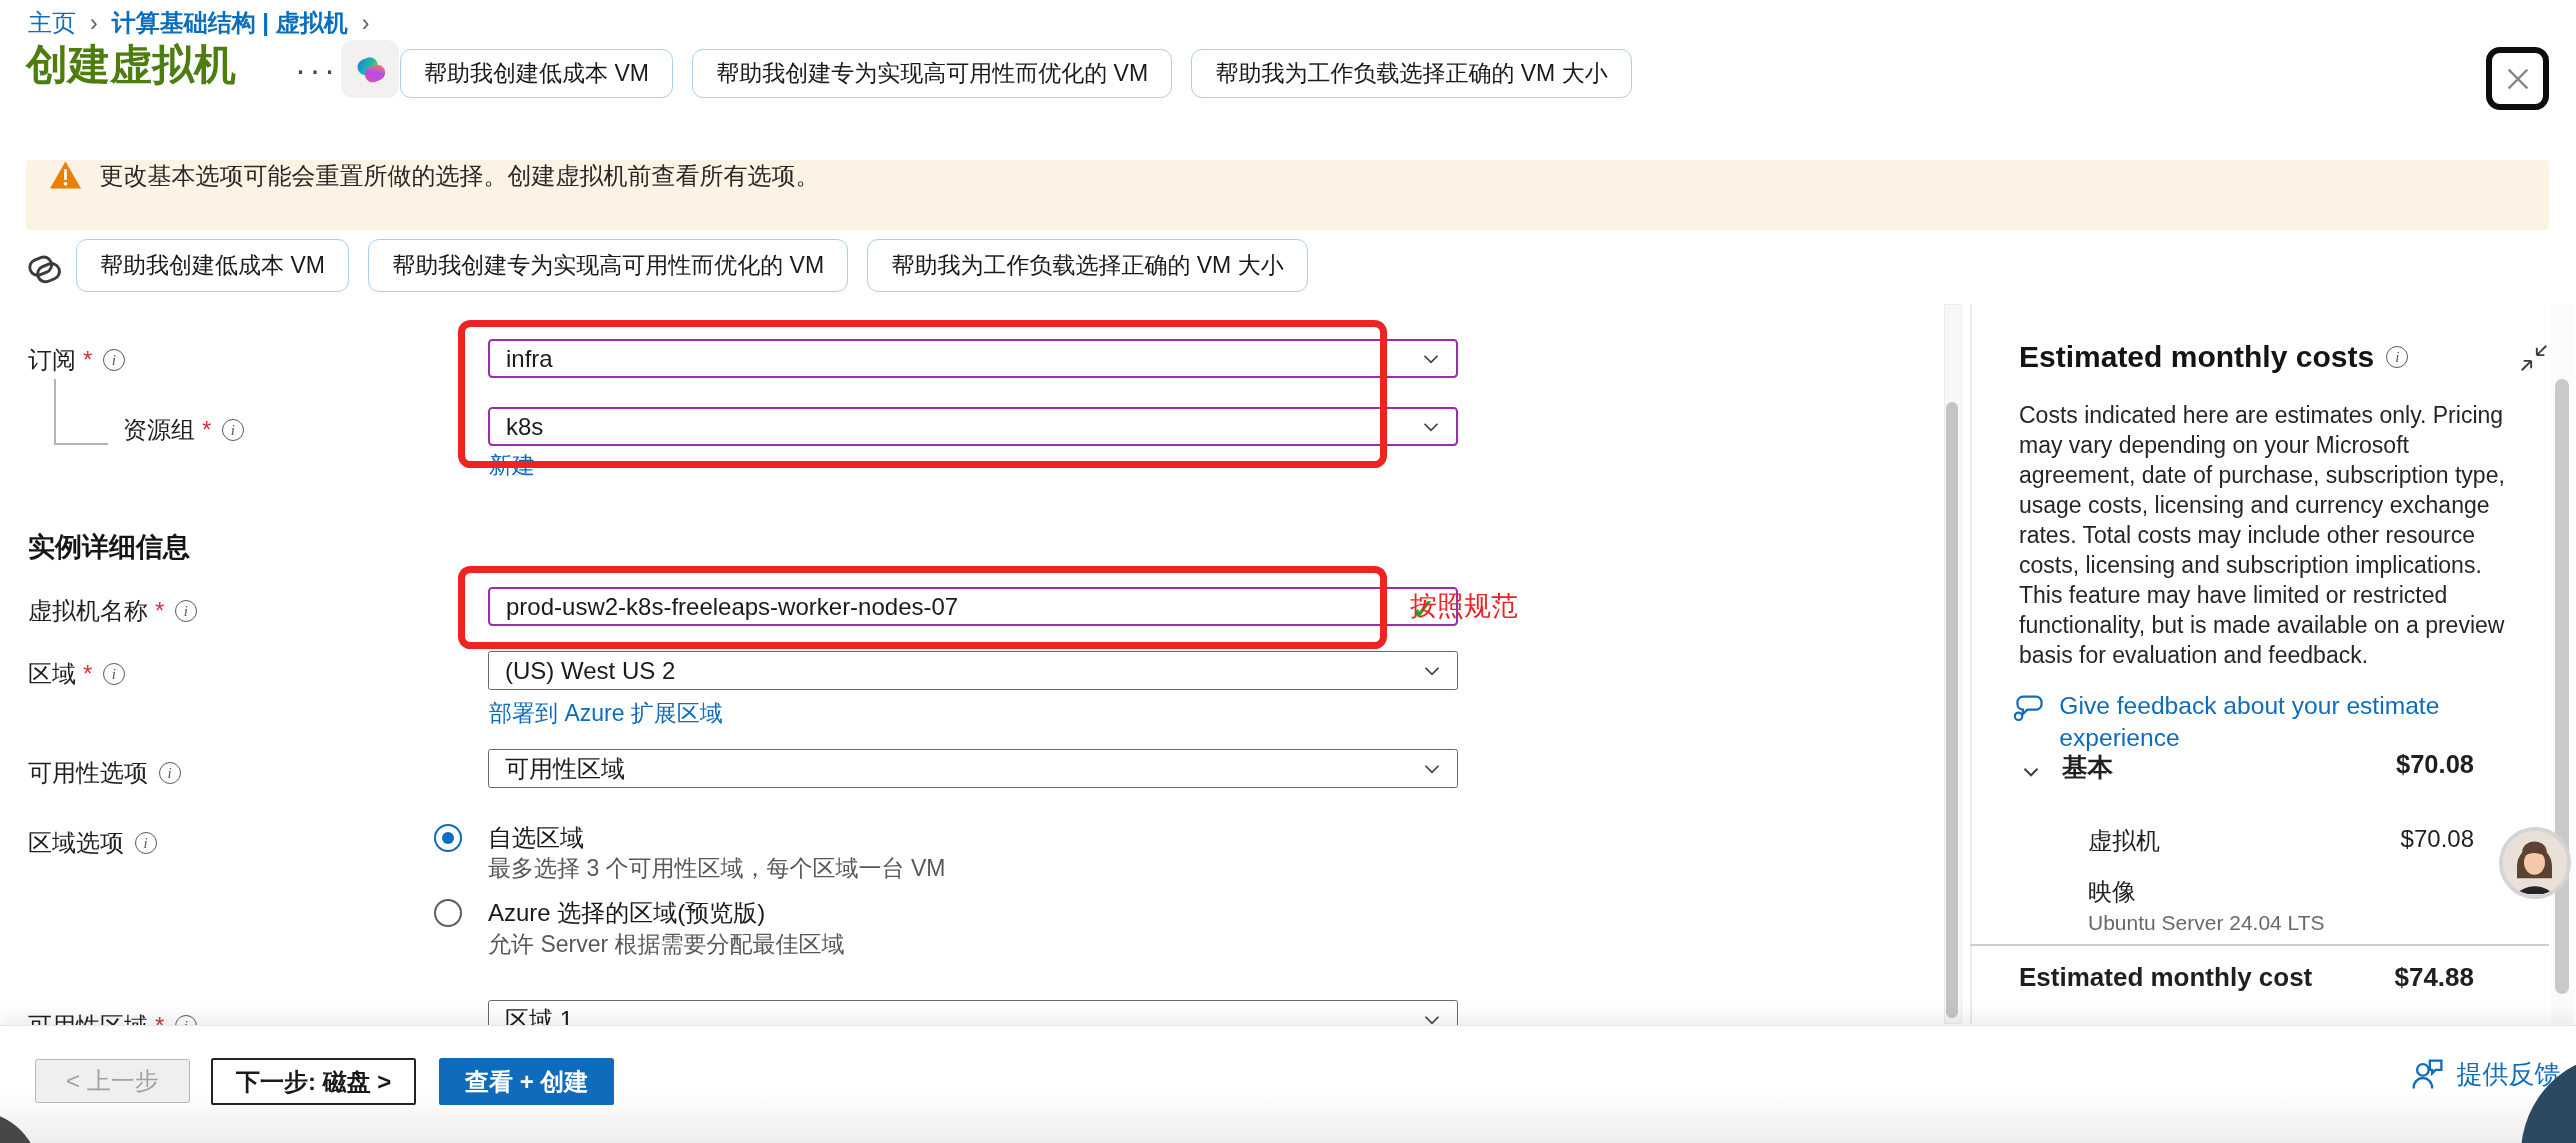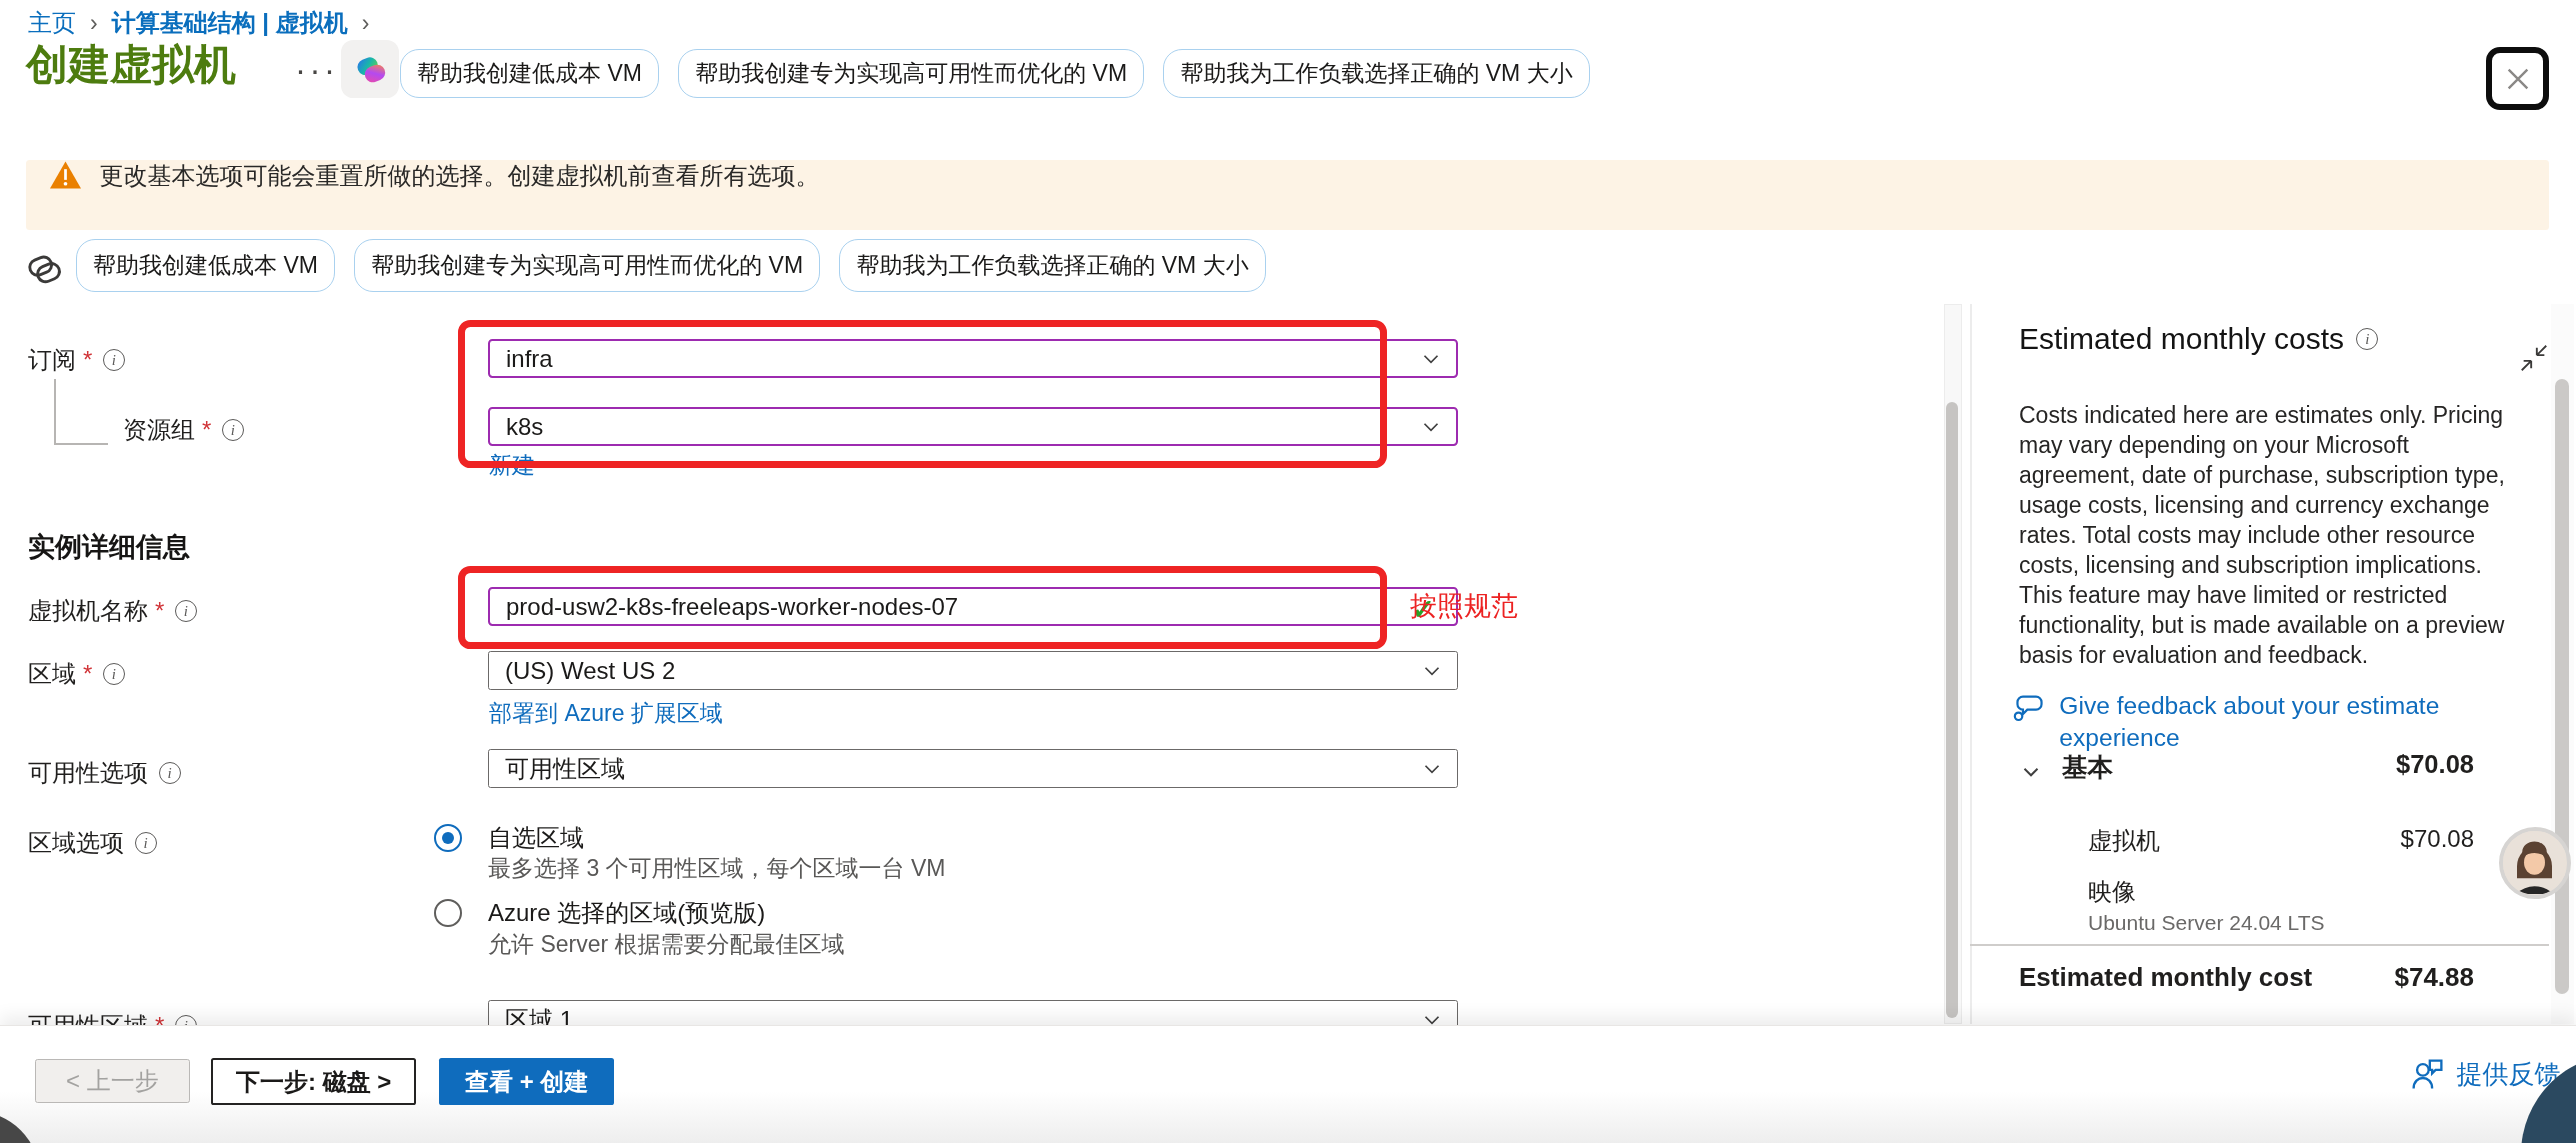--- a/index.html
+++ b/index.html
@@ -15,22 +15,22 @@
   .sep::before{content:"›";}
   
   #page-title{left:26px;top:37px;font-size:42px;font-weight:700;color:#4d7c0f;}
   #more-dots{left:295px;top:51px;font-size:33px;color:#484644;letter-spacing:3.5px;cursor:pointer;}
   #more-dots::after{content:"···";}
   #copilot-tile{left:341px;top:40px;width:58px;height:58px;background:#f2f1f0;border-radius:12.3px;
     display:flex;align-items:center;justify-content:center;cursor:pointer;}
   .pillrow{display:flex;gap:19.3px;}
   #pill-row-1{left:400px;top:49px;}
   #pill-row-2{left:76px;top:239px;}
-  .pill{display:flex;align-items:center;white-space:nowrap;height:47px;padding:0 16px;
-    border:1.8px solid #a9d1ef;border-radius:19px;background:#fff;font-size:23px;color:#1b1a19;cursor:pointer;}
+  .pill{display:flex;align-items:center;white-space:nowrap;height:47px;padding:0 23px;
+    border:1.8px solid #a9d1ef;border-radius:11px;background:#fff;font-size:23px;color:#1b1a19;cursor:pointer;}
   #pill-row-2 .pill{height:51px;}
   #copilot-outline{left:23px;top:248px;}
   #close-btn{left:2486px;top:47px;width:63px;height:63px;border:6.1px solid #0d0d0d;border-radius:14px;
     box-sizing:border-box;display:flex;align-items:center;justify-content:center;background:#fff;cursor:pointer;}
   
   #banner{left:26px;top:160px;width:2523px;height:70px;background:#fdf3e5;border-radius:3.5px;
     display:flex;align-items:flex-start;padding-left:23px;box-sizing:border-box;gap:17.6px;}
   #banner .btext{font-size:24px;color:#292827;}
   
   .flabel{font-size:24px;color:#201f1e;display:flex;align-items:center;white-space:nowrap;}
@@ -65,21 +65,21 @@
     box-sizing:border-box;border-radius:2.6px;cursor:pointer;white-space:nowrap;}
   #btn-prev{left:35px;top:33px;height:44px;padding:0 30px;background:#f1efed;border:1.8px solid #bab8b6;color:#a3a2a0;}
   #btn-next{left:211px;top:32px;height:47px;padding:0 23px;background:#fff;border:2.6px solid #242322;
     color:#1b1a19;font-weight:700;}
   #btn-review{left:439px;top:32px;height:47px;padding:0 26px;background:#0f6cbd;border:none;color:#fff;font-weight:700;}
   #footer-feedback{left:2409px;top:30px;display:flex;align-items:center;gap:10.5px;font-size:26px;cursor:pointer;}
   
   #main-scroll-track{left:1944px;top:304px;width:17.6px;height:720px;background:#f8f8f8;border:0.9px solid #ececec;box-sizing:border-box;}
   #main-scroll-thumb{left:1946px;top:402px;width:12.3px;height:616px;background:#c6c4c2;border-radius:6.1px;cursor:pointer;}
   #panel-divider{left:1970px;top:304px;width:1.8px;height:720px;background:#ececec;}
-  #panel-title{left:2019px;top:322px;font-size:30px;font-weight:400;color:#141414;display:flex;align-items:center;}
+  #panel-title{left:2019px;top:340px;font-size:30px;font-weight:700;color:#141414;display:flex;align-items:center;}
   #panel-title .info{margin-left:12.3px;font-weight:400;}
   #collapse-icon{left:2518px;top:342px;cursor:pointer;}
   #panel-desc{left:2019px;top:400px;width:505px;font-size:23px;line-height:30px;color:#262524;}
   #panel-feedback{left:2012px;top:690px;display:flex;gap:12.3px;align-items:flex-start;}
   #panel-feedback .txt{width:439px;font-size:24.6px;line-height:32px;color:#0f6cbd;cursor:pointer;}
   .amt{left:2019px;width:455px;text-align:right;white-space:nowrap;}
   #grp-chev{left:2018px;top:759px;cursor:pointer;}
   #grp-label{left:2062px;top:750px;font-size:25.5px;font-weight:700;}
   #grp-amt{top:750px;font-size:25.5px;font-weight:700;}
   #row-vm-label{left:2088px;top:825px;font-size:24px;}

